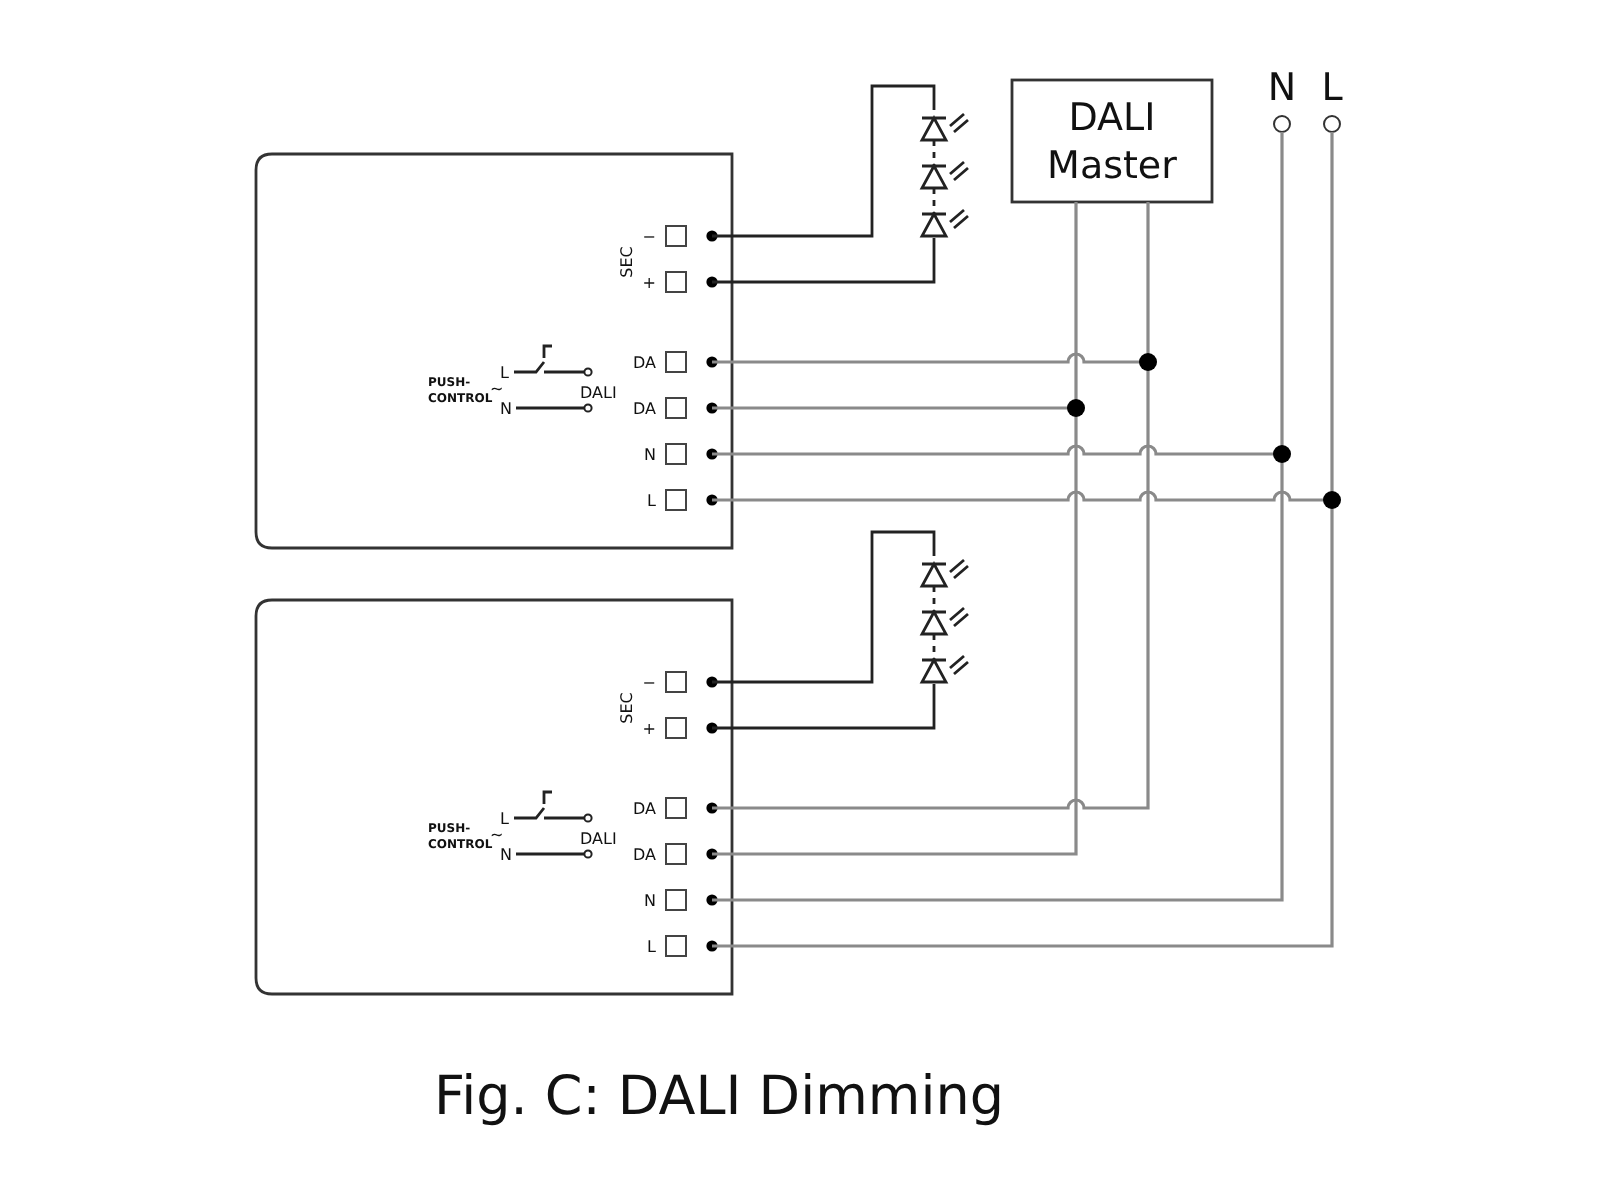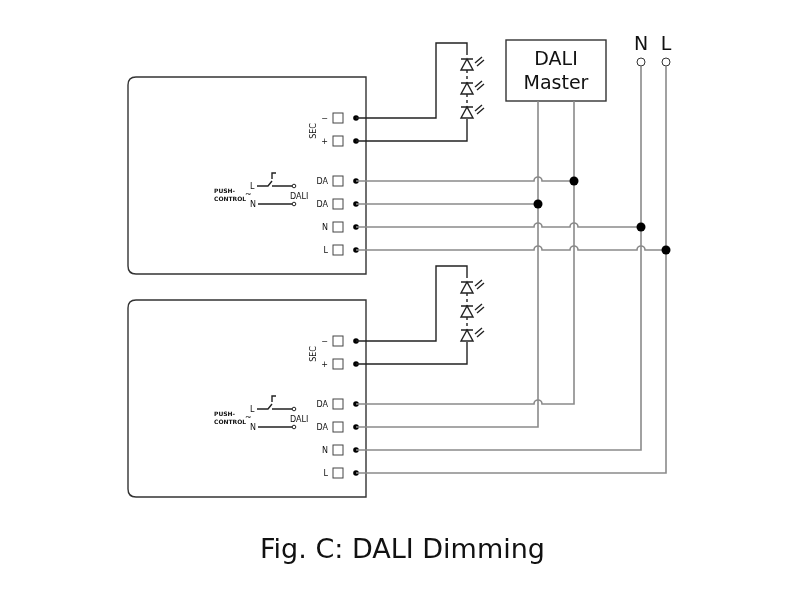--- a/index.html
+++ b/index.html
@@ -6,21 +6,21 @@
   body { width: 800px; height: 600px; position: relative; overflow: hidden; font-family: "DejaVu Sans", sans-serif; }
   svg { position: absolute; left: 0; top: 0; }
   .wire { stroke: #8a8a8a; stroke-width: 1.6; fill: none; }
   .wire-dark { stroke: #222; stroke-width: 1.4; fill: none; }
   .box { stroke: #333; stroke-width: 1.4; fill: none; }
   .term { stroke: #444; stroke-width: 1; fill: #fff; }
   .dot { fill: #000; }
   .small { font-size: 8px; fill: #111; }
   .tiny { font-size: 6px; fill: #111; font-weight: bold; }
   .label-big { font-size: 19px; fill: #111; }
-  .caption { position: absolute; left: 0; width: 719px; top: 533px; text-align: center; font-size: 27px; color: #111; font-family: "DejaVu Sans", sans-serif; padding-left: 43px; }
+  .caption { position: absolute; left: 0; width: 719px; top: 533px; text-align: center; font-size: 27px; color: #111; font-family: "DejaVu Sans", sans-serif; }
 </style>
 </head>
 <body>
 
 <svg width="800" height="600" viewBox="0 0 800 600">
 
   <g id="drivers">
       <g>
         <path class="box" d="M366 77 H136 Q128 77 128 85 V266 Q128 274 136 274 H366 Z"></path>
         <rect class="term" x="333" y="113" width="10" height="10"></rect>

